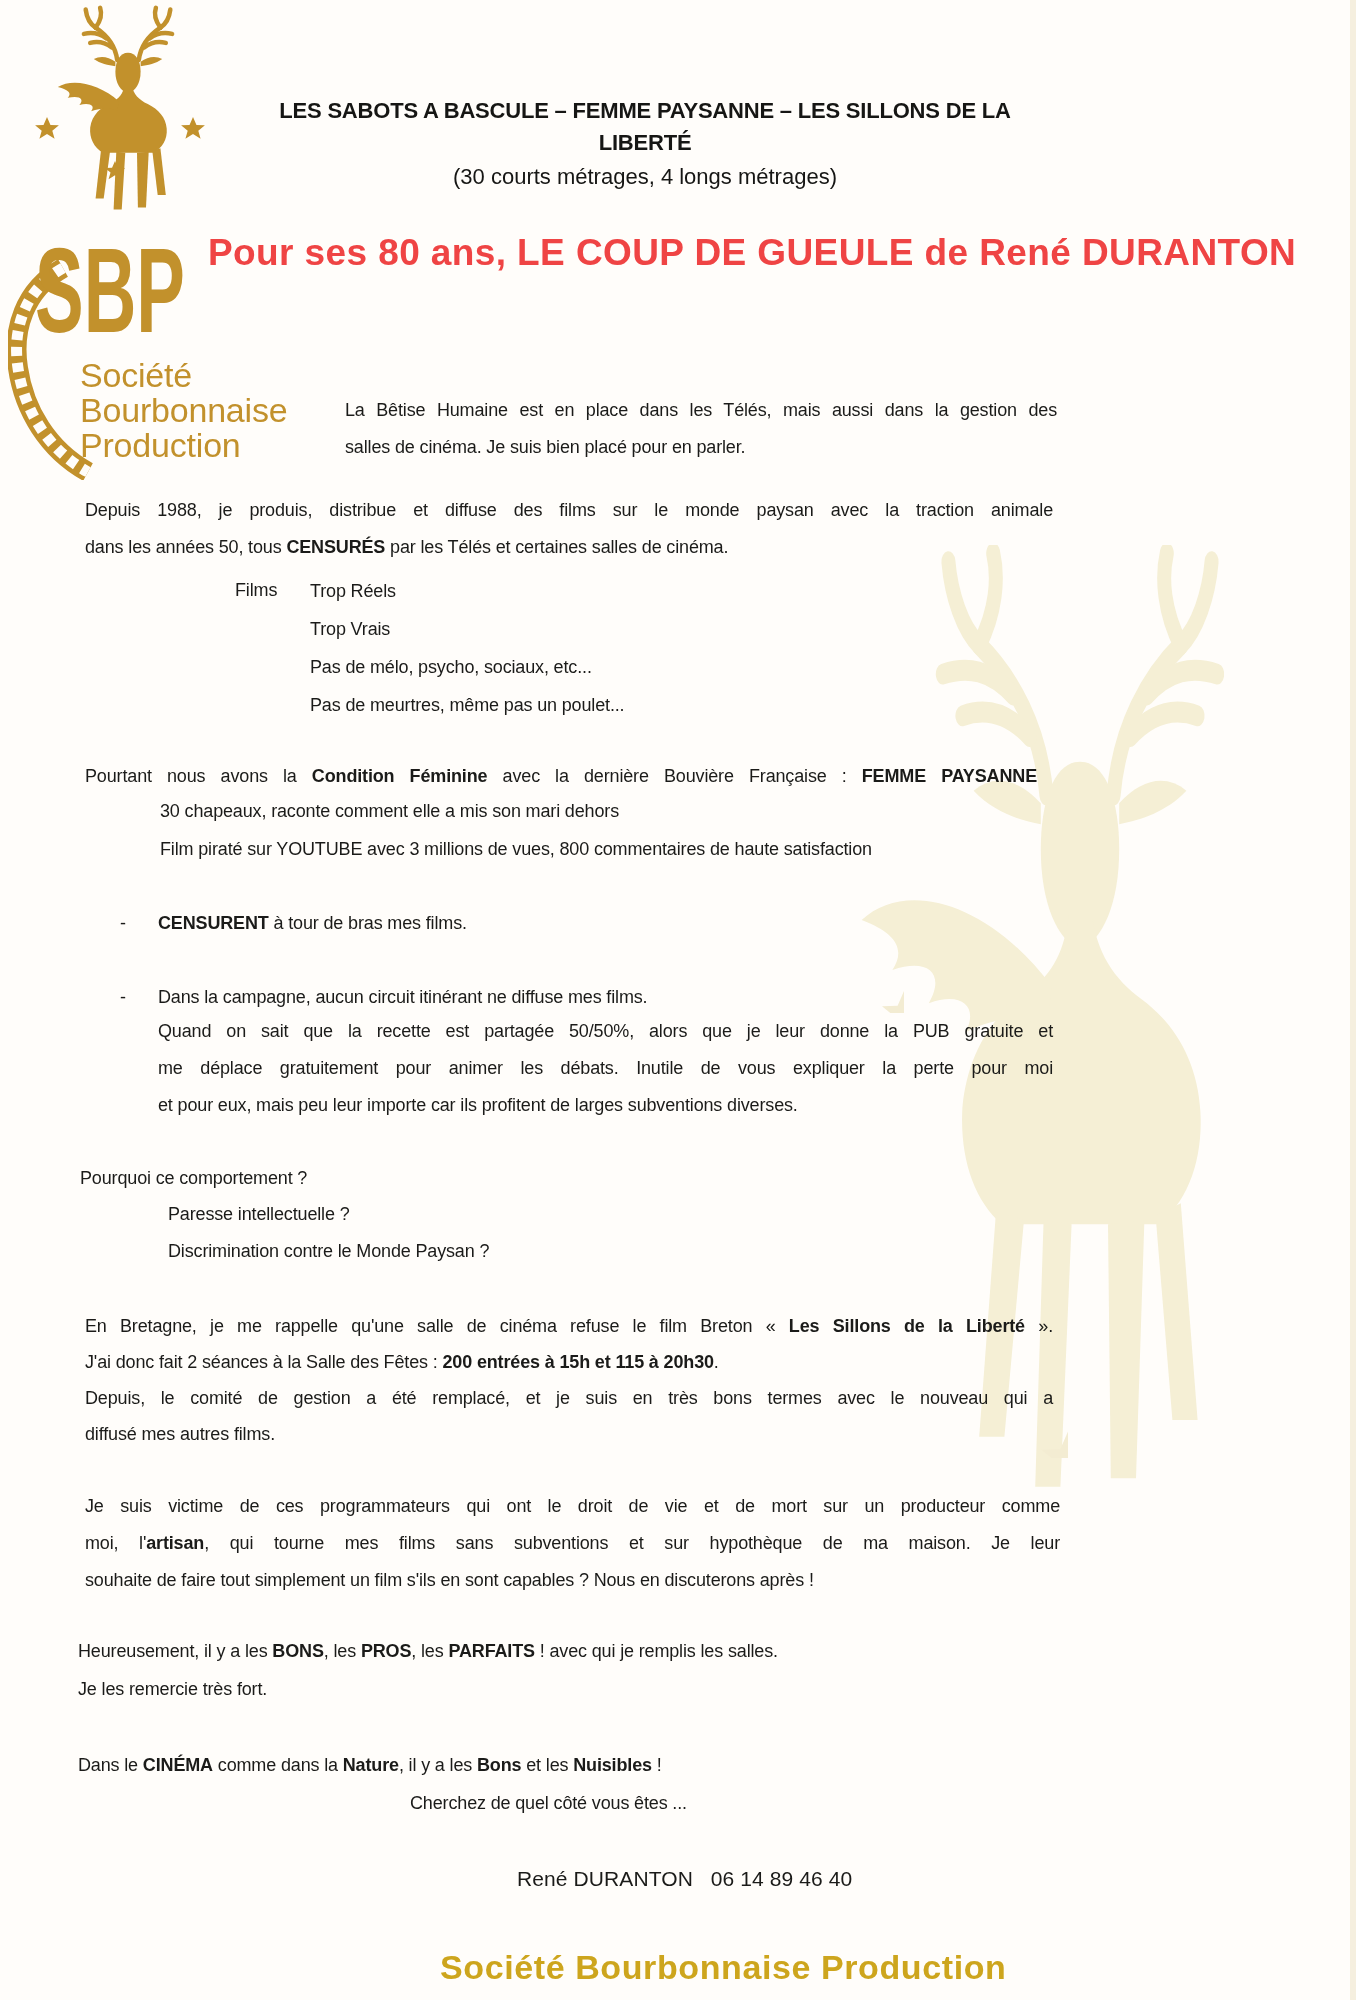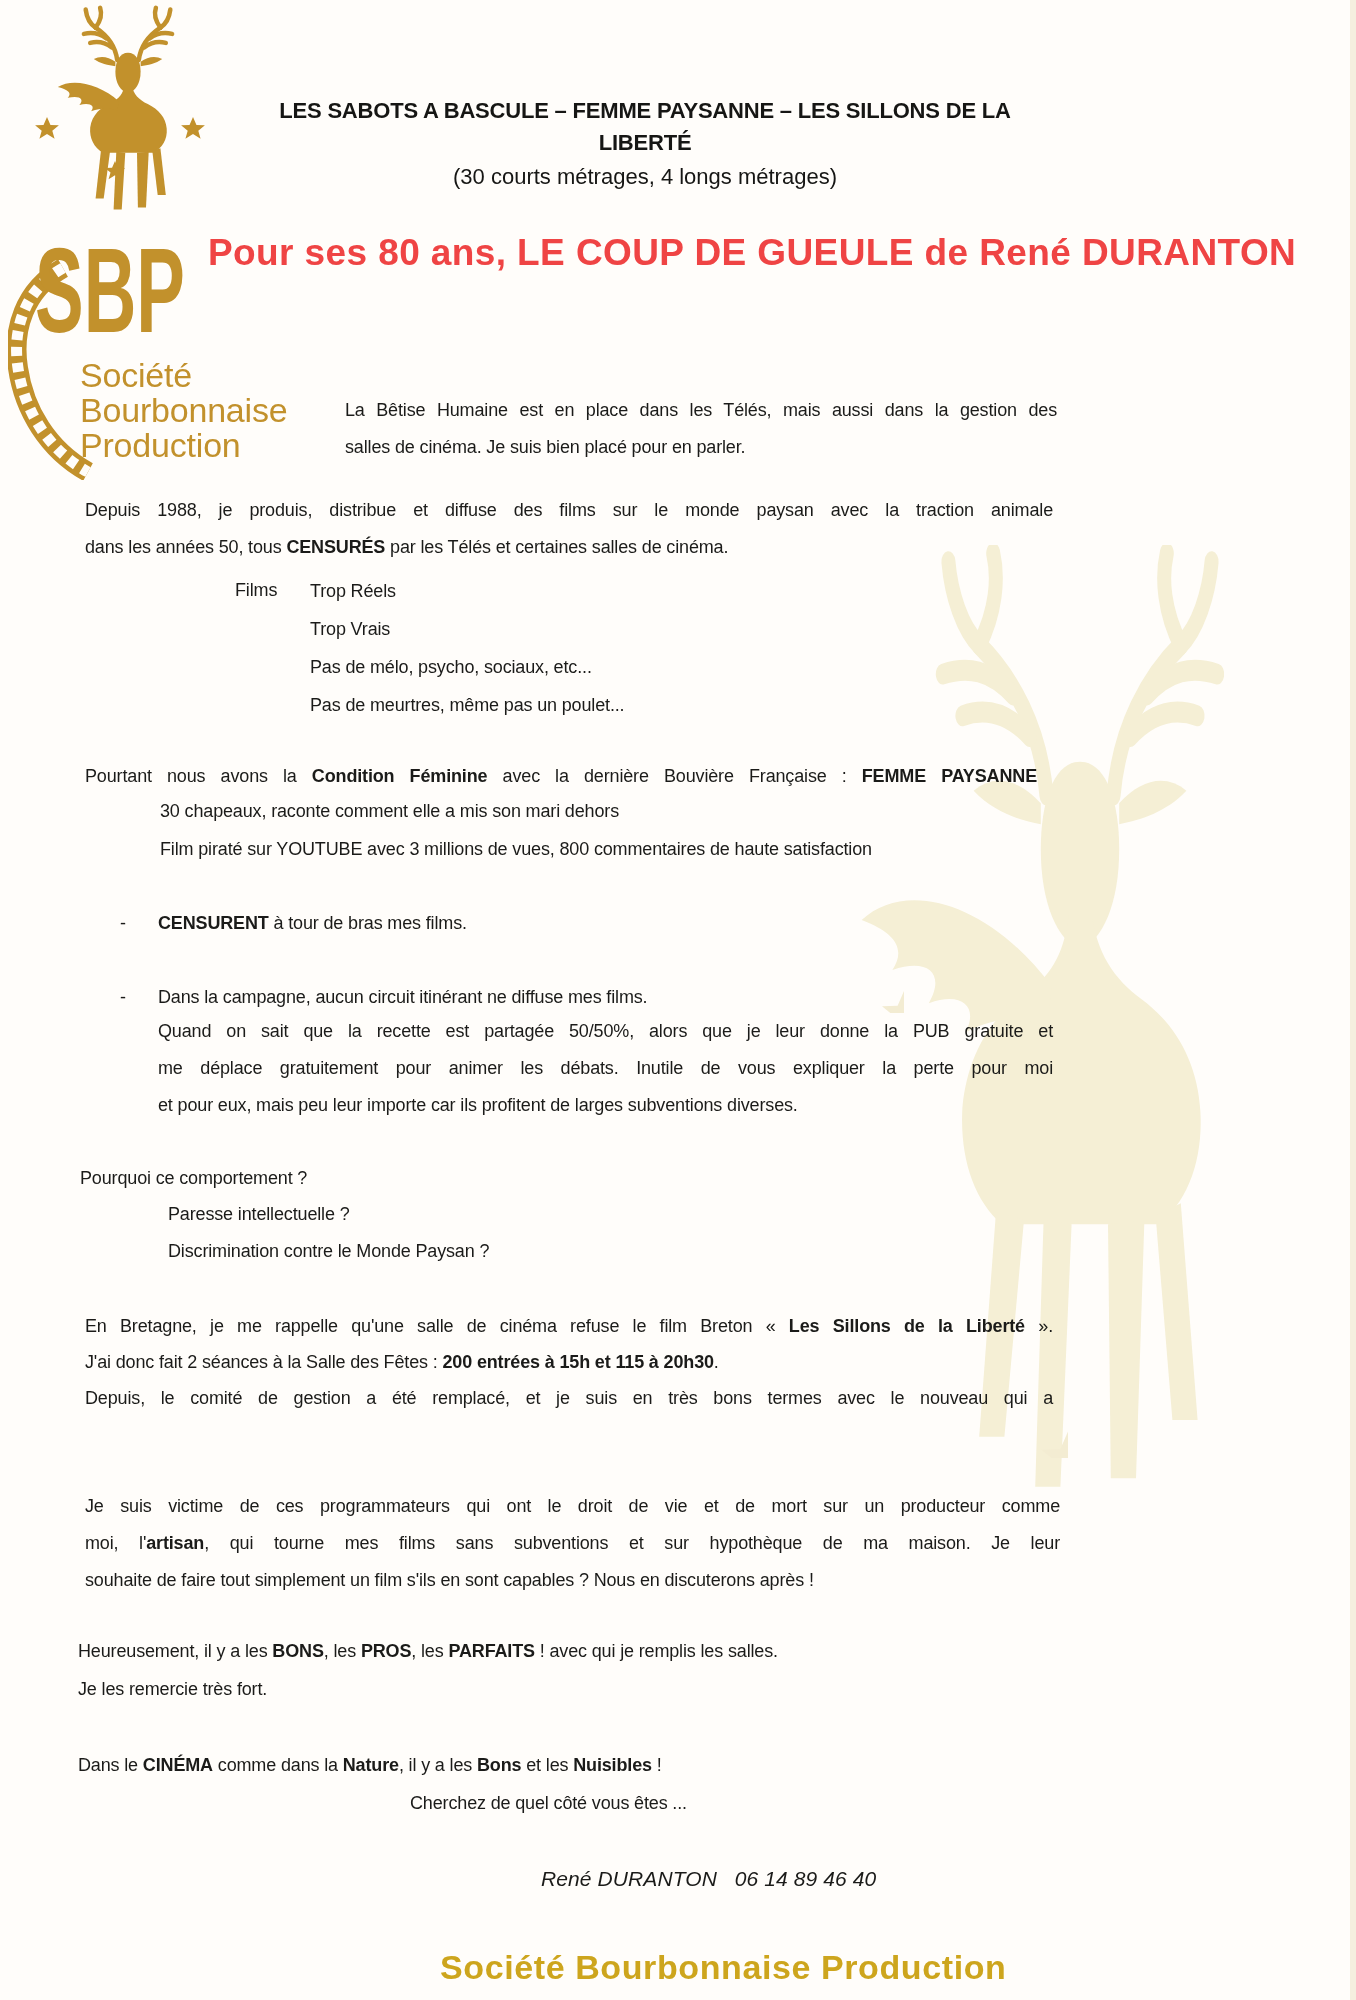--- a/index.html
+++ b/index.html
@@ -151,35 +151,36 @@
   <div class="abs txt" style="left:80px; top:1160px;">Pourquoi ce comportement ?</div>
   <div class="abs txt pq-list" style="left:168px; top:1196px; width:700px;">
     <div class="ln jn">Paresse intellectuelle ?</div>
     <div class="ln jn">Discrimination contre le Monde Paysan ?</div>
   </div>
 
   <div class="abs txt" style="left:85px; top:1308px; width:968px; line-height:36px;">
       <div class="ln jy"><span>En Bretagne, je me rappelle qu'une salle de cinéma refuse le film Breton « </span><b>Les Sillons de la Liberté</b><span> ».</span></div>
       <div class="ln jn"><span>J'ai donc fait 2 séances à la Salle des Fêtes : </span><b>200 entrées à 15h et 115 à 20h30</b><span>.</span></div>
       <div class="ln jy"><span>Depuis, le comité de gestion a été remplacé, et je suis en très bons termes avec le nouveau qui a</span></div>
+      <div class="ln jn"><span>diffusé mes autres films.</span></div>
     </div>
 
   <div class="abs txt" style="left:85px; top:1488px; width:975px;">
       <div class="ln jy"><span>Je suis victime de ces programmateurs qui ont le droit de vie et de mort sur un producteur comme</span></div>
       <div class="ln jy"><span>moi, l'</span><b>artisan</b><span>, qui tourne mes films sans subventions et sur hypothèque de ma maison. Je leur</span></div>
       <div class="ln jn"><span>souhaite de faire tout simplement un film s'ils en sont capables ? Nous en discuterons après !</span></div>
     </div>
 
   <div class="abs txt" style="left:78px; top:1632px; width:975px; line-height:38px;">
       <div class="ln jn"><span>Heureusement, il y a les </span><b>BONS</b><span>, les </span><b>PROS</b><span>, les </span><b>PARFAITS</b><span> ! avec qui je remplis les salles.</span></div>
       <div class="ln jn"><span>Je les remercie très fort.</span></div>
     </div>
 
   <div class="abs txt" style="left:78px; top:1747px; width:975px;">
       <div class="ln jn"><span>Dans le </span><b>CINÉMA</b><span> comme dans la </span><b>Nature</b><span>, il y a les </span><b>Bons</b><span> et les </span><b>Nuisibles</b><span> !</span></div>
     </div>
   <div class="abs txt" style="left:410px; top:1785px;">Cherchez de quel côté vous êtes ...</div>
 
-  <div class="abs txt sig" style="left:541px; top:1860px;font-style:italic;">René DURANTON   06 14 89 46 40</div>
+  <div class="abs txt sig" style="left:517px; top:1860px;">René DURANTON   06 14 89 46 40</div>
 
   <div class="abs footer-brand" style="left:440px; top:1948px;text-align:right;">Société Bourbonnaise Production</div>
 
 </div>
 
 </body></html>

